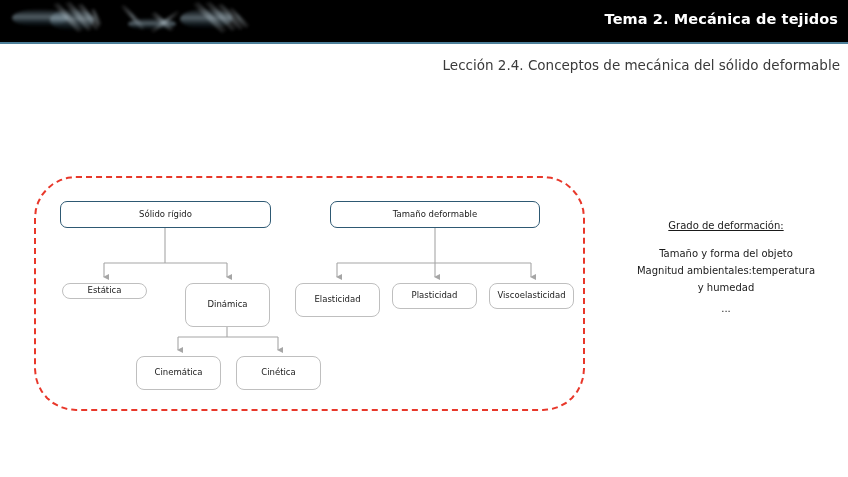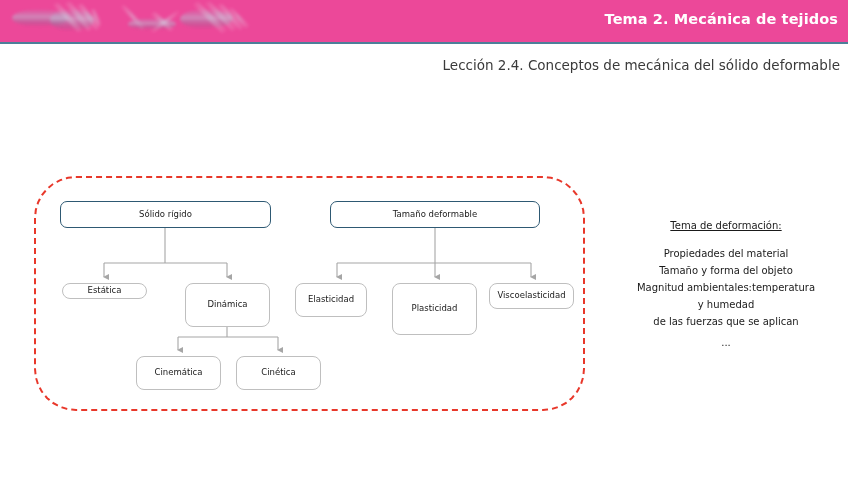--- a/index.html
+++ b/index.html
@@ -14,21 +14,21 @@
     overflow: hidden;
     position: relative;
   }
 
   
   .header-bar {
     position: absolute;
     left: 0; top: 0;
     width: 848px;
     height: 44px;
-    background: #ec4899;
+    background: #000000;
     overflow: hidden;
   }
   .header-bar::after {
     content: "";
     position: absolute;
     left: 0; bottom: 0;
     width: 100%;
     height: 2px;
     background: #4d7f99;
   }
@@ -203,27 +203,25 @@
     <path d="M337,263 L337,277" marker-end="url(#arrow)"></path>
     <path d="M435,263 L435,277" marker-end="url(#arrow)"></path>
     <path d="M531,263 L531,277" marker-end="url(#arrow)"></path>
   </g>
 </svg>
 
 <div class="node primary" style="left:60px;  top:201px; width:211px; height:27px;">Sólido rígido</div>
 <div class="node primary" style="left:330px; top:201px; width:210px; height:27px;">Tamaño deformable</div>
 <div class="node secondary" style="left:62px;  top:283px; width:85px;  height:16px;">Estática</div>
 <div class="node secondary" style="left:185px; top:283px; width:85px;  height:44px;">Dinámica</div>
-<div class="node secondary" style="left:295px; top:283px; width:72px;  height:34px;">Elasticidad</div>
-<div class="node secondary" style="left:392px; top:283px; width:85px;  height:52px;">Plasticidad</div>
+<div class="node secondary" style="left:295px; top:283px; width:85px;  height:34px;">Elasticidad</div>
+<div class="node secondary" style="left:392px; top:283px; width:85px;  height:26px;">Plasticidad</div>
 <div class="node secondary" style="left:489px; top:283px; width:85px;  height:26px;">Viscoelasticidad</div>
 <div class="node secondary" style="left:136px; top:356px; width:85px;  height:34px;">Cinemática</div>
 <div class="node secondary" style="left:236px; top:356px; width:85px;  height:34px;">Cinética</div>
 
 <div class="notes">
-  <div class="notes-title">Tema de deformación:</div>
-  <div class="notes-line">Propiedades del material</div>
+  <div class="notes-title">Grado de deformación:</div>
   <div class="notes-line">Tamaño y forma del objeto</div>
   <div class="notes-line">Magnitud ambientales:temperatura</div>
   <div class="notes-line">y humedad</div>
-  <div class="notes-line">de las fuerzas que se aplican</div>
   <div class="notes-ellipsis">...</div>
 </div>
 
 </body></html>

